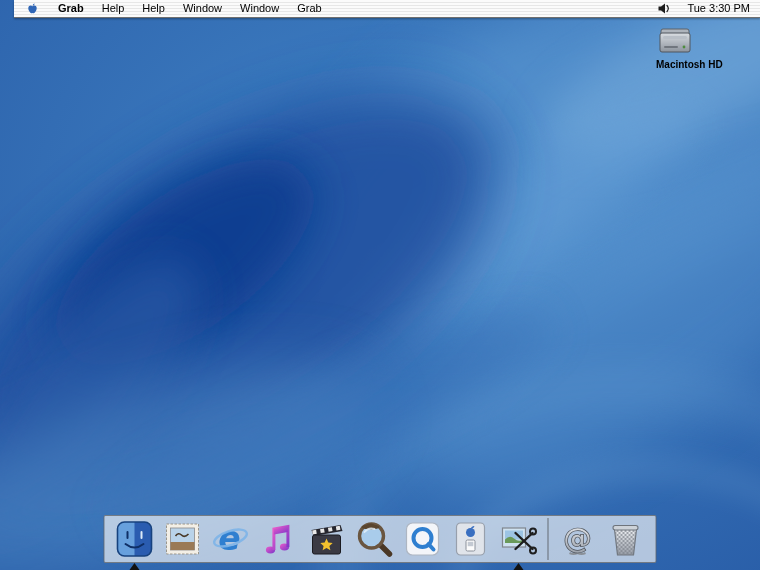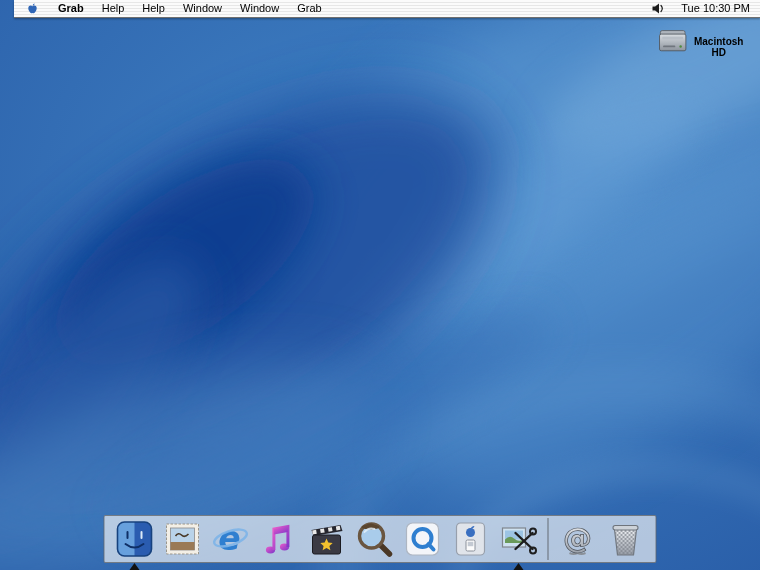--- a/index.html
+++ b/index.html
@@ -15,21 +15,21 @@
     font-size:11px;color:#000;}
   .apple-menu{padding:0 10px 0 12px;display:flex;align-items:center;cursor:default;}
   .menu-item{padding:0 9px;line-height:17px;cursor:default;white-space:nowrap;}
   .menu-item.app{font-weight:bold;}
   .menubar-right{margin-left:auto;display:flex;align-items:center;}
   .volume{padding:0 12px;display:flex;align-items:center;}
   .clock{padding:0 10px 0 4px;line-height:17px;white-space:nowrap;}
 
   
   .desktop-icon{position:absolute;top:26px;right:12px;width:92px;z-index:10;
-    display:flex;flex-direction:row;align-items:flex-end;cursor:default;}
+    display:flex;flex-direction:column;align-items:flex-start;cursor:default;}
   .desktop-icon .label{margin-top:1px;font-size:10px;font-weight:bold;color:#000;
     text-align:center;line-height:11px;}
 
   
   .dock{position:absolute;bottom:7px;left:50%;transform:translateX(-50%);z-index:15;
     display:flex;align-items:center;gap:2px;padding:3px 7px;height:48px;box-sizing:border-box;
     background:rgba(248,248,248,.66);border:1px solid rgba(70,70,70,.6);border-radius:2px;}
   .tile{position:relative;width:46px;height:42px;display:flex;align-items:center;
     justify-content:center;cursor:default;}
   .tile svg{display:block;}
@@ -107,21 +107,21 @@
     <span class="menu-item">Window</span>
     <span class="menu-item">Grab</span>
 
     <span class="menubar-right">
       <span class="volume">
         <svg width="13" height="11" viewBox="0 0 13 11">
           <path d="M0.5,3.5 h2.6 L7,0.5 v10 L3.1,7.5 H0.5 Z" fill="#1c1c1c"></path>
           <path d="M9,2.5 q2.6,3 0,6" fill="none" stroke="#1c1c1c" stroke-width="1.2" stroke-linecap="round"></path>
         </svg>
       </span>
-      <span class="clock">Tue 10:30 PM</span>
+      <span class="clock">Tue 3:30 PM</span>
     </span>
   </div>
 
   <div class="desktop-icon">
     <svg width="38" height="32" viewBox="0 0 38 32">
       <rect x="5" y="3" width="28" height="8" rx="2" fill="#aeb4bc" stroke="#5c626a" stroke-width="1"></rect>
       <rect x="4" y="7" width="30" height="19" rx="2" fill="url(#hdg)" stroke="#50565e" stroke-width="1"></rect>
       <rect x="7" y="10" width="24" height="3" rx="1.5" fill="#b9bfc7"></rect>
       <rect x="8" y="20" width="14" height="2" rx="1" fill="#70767e"></rect>
       <circle cx="28" cy="21" r="1.4" fill="#4e8c3e"></circle>

